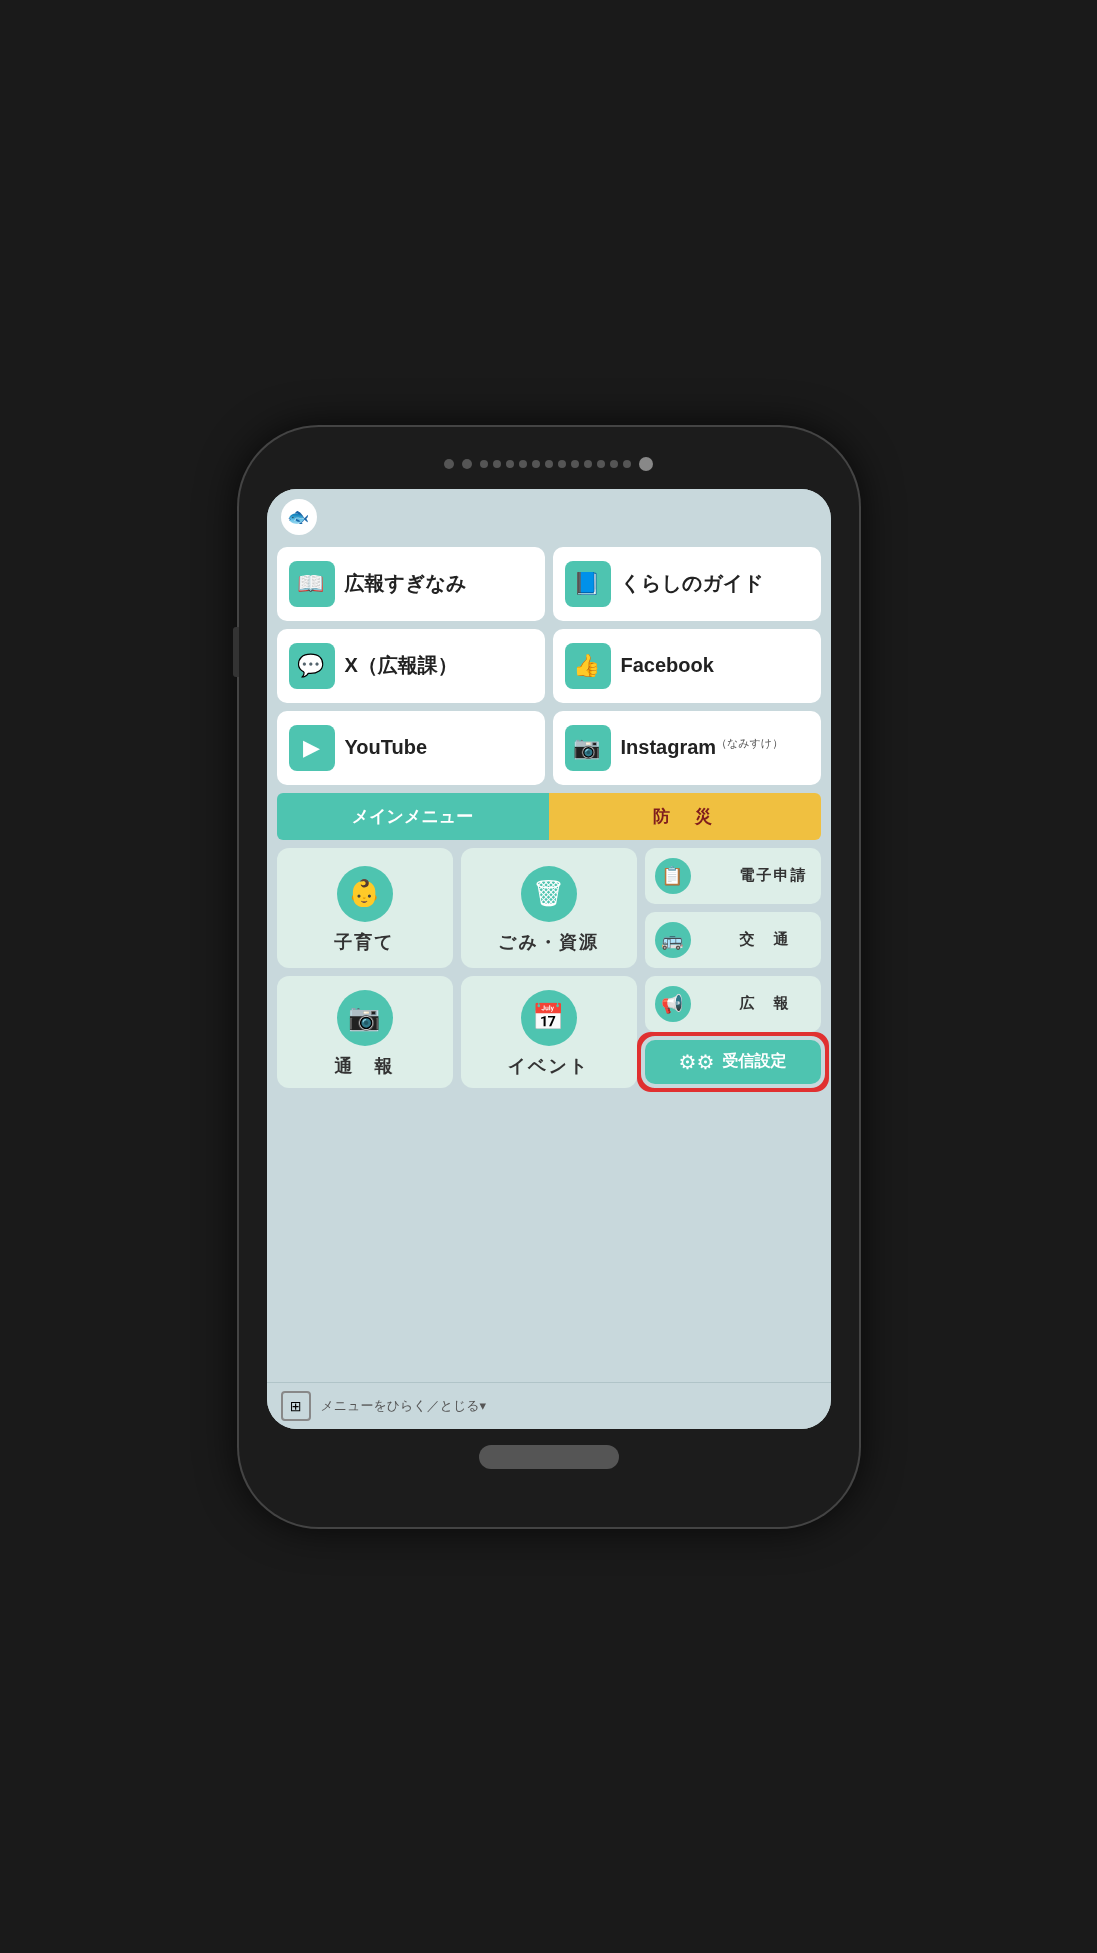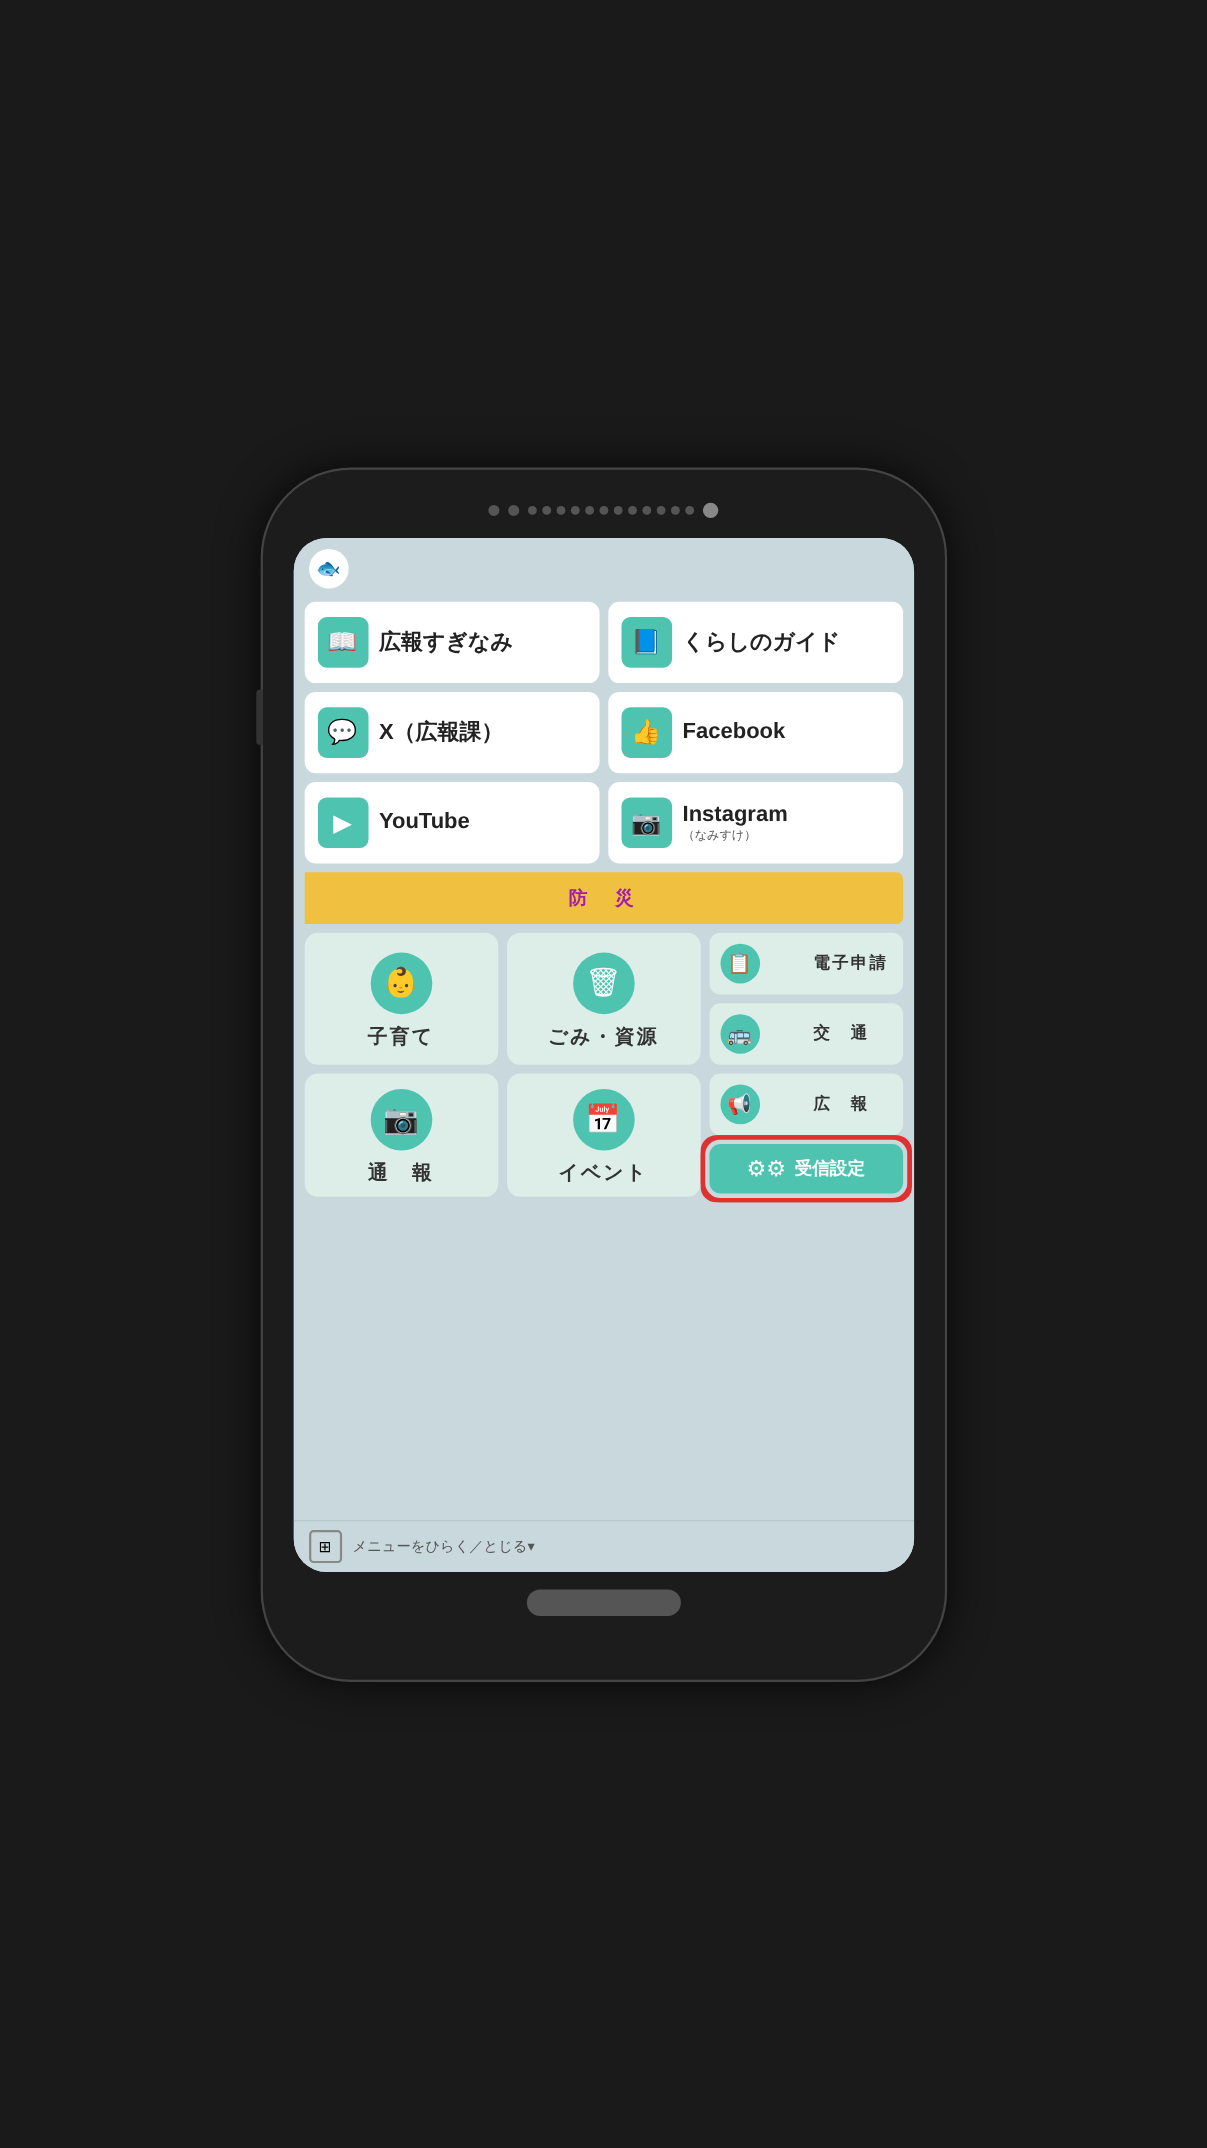--- a/index.html
+++ b/index.html
@@ -148,21 +148,21 @@
       text-align: center;
       padding: 12px 0;
       font-size: 17px;
       font-weight: bold;
       border-radius: 6px 0 0 6px;
     }
 
     .tab-disaster {
       flex: 1;
       background: #f0c040;
-      color: #a21caf;
+      color: #7f1d1d;
       text-align: center;
       padding: 12px 0;
       font-size: 17px;
       font-weight: bold;
       border-radius: 0 6px 6px 0;
       letter-spacing: 4px;
     }
 
     .menu-cell {
       background: #ddeee8;
@@ -293,21 +293,21 @@
 
     .home-bar {
       width: 140px;
       height: 24px;
       background: #555;
       border-radius: 12px;
     }
 
     .instagram-label {
       display: flex;
-      flex-direction: column;
+      flex-direction: row;
       align-items: flex-start;
     }
 
     .instagram-sub {
       font-size: 11px;
       color: #555;
     }
   </style>
 </head>
 <body>
@@ -375,20 +375,21 @@
           <div class="cell-icon">📷</div>
           <div class="instagram-label">
             <span class="cell-label">Instagram</span>
             <span class="instagram-sub">（なみすけ）</span>
           </div>
         </div>
 
       </div>
 
       <div class="tab-bar">
+        <div class="tab-main">メインメニュー</div>
         <div class="tab-disaster">防　災</div>
       </div>
 
       <div style="display: grid; grid-template-columns: 1fr 1fr 1fr; gap: 8px; margin-bottom: 8px;">
 
         <div class="menu-cell">
           <div class="menu-icon-circle">👶</div>
           <span class="menu-label">子育て</span>
         </div>
 

